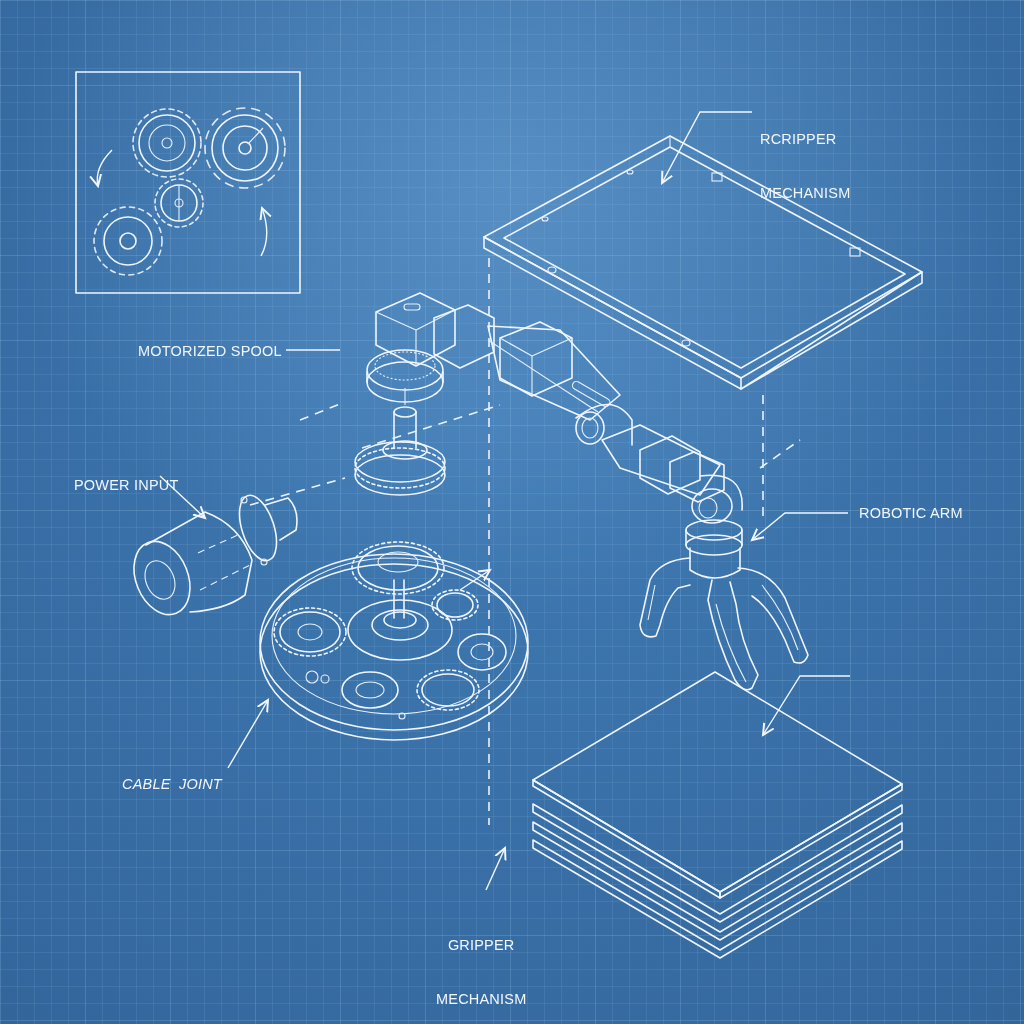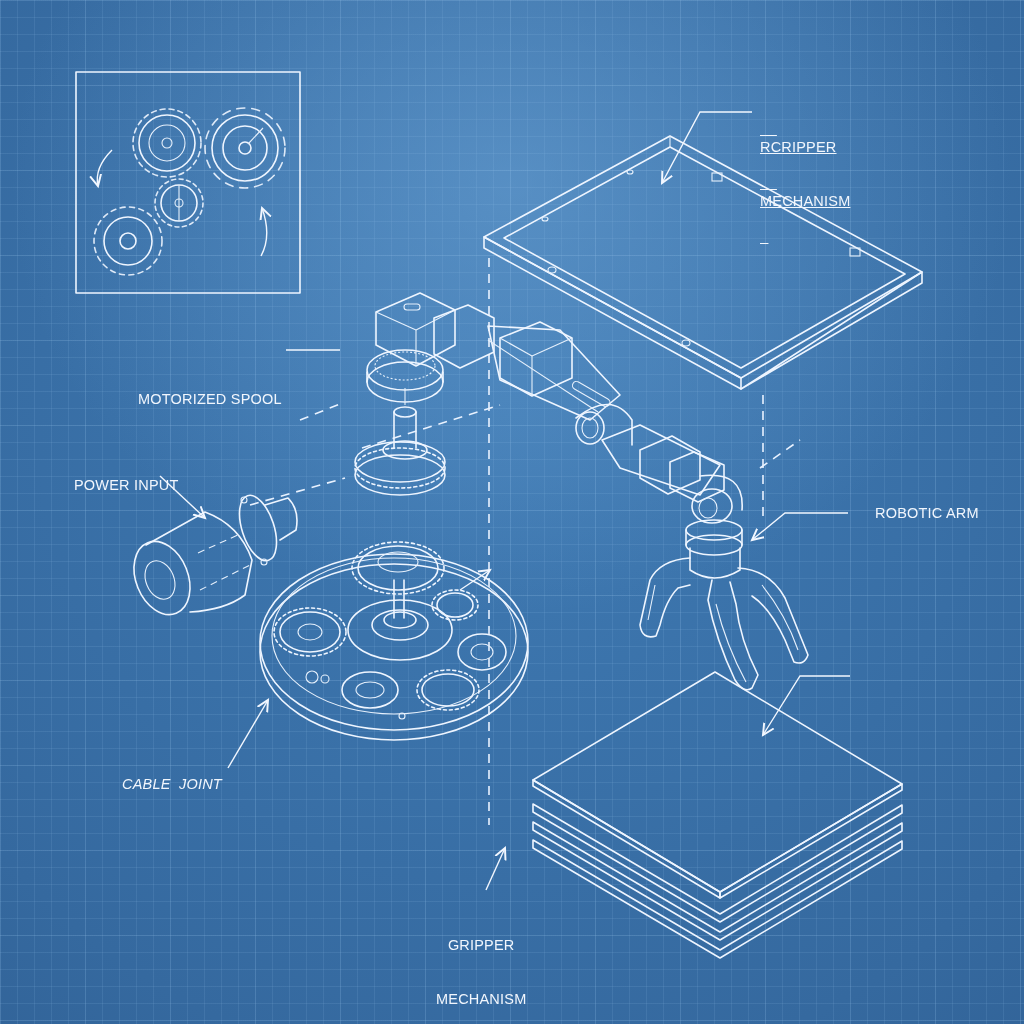--- a/index.html
+++ b/index.html
@@ -238,30 +238,30 @@
       <line x1="286" y1="350" x2="340" y2="350" class="lead"></line>
       <path d="M160,476 L205,518" class="lead" marker-end="url(#arrow)"></path>
       <path d="M848,513 L785,513 L752,540" class="lead" marker-end="url(#arrow)"></path>
       <path d="M850,676 L800,676 L763,735" class="lead" marker-end="url(#arrow)"></path>
       <path d="M228,768 L268,700" class="lead" marker-end="url(#arrow)"></path>
       <path d="M486,890 L505,848" class="lead" marker-end="url(#arrow)"></path>
       <path d="M460,590 L490,570" class="lead" marker-end="url(#arrow)"></path>
     </g>
   </svg>
 
-  <div class="label" style="left:760px; top:102px;text-decoration:underline;">
+  <div class="label" style="left:760px; top:94px;">
     <div>RCRIPPER</div>
     <div>MECHANISM</div>
   </div>
 
-  <div class="label" style="left:138px; top:342px;margin-top:48px;">MOTORIZED SPOOL</div>
+  <div class="label" style="left:138px; top:342px;">MOTORIZED SPOOL</div>
 
   <div class="label" style="left:74px; top:476px;">POWER INPUT</div>
 
-  <div class="label" style="left:859px; top:504px;margin-left:16px;">ROBOTIC ARM</div>
+  <div class="label" style="left:859px; top:504px;">ROBOTIC ARM</div>
 
 
   <div class="label" style="left:122px; top:775px;font-style:italic;">CABLE  JOINT</div>
 
   <div class="label" style="left:436px; top:900px; text-align:center;">
     <div>GRIPPER</div>
     <div>MECHANISM</div>
   </div>
 </div>
 

